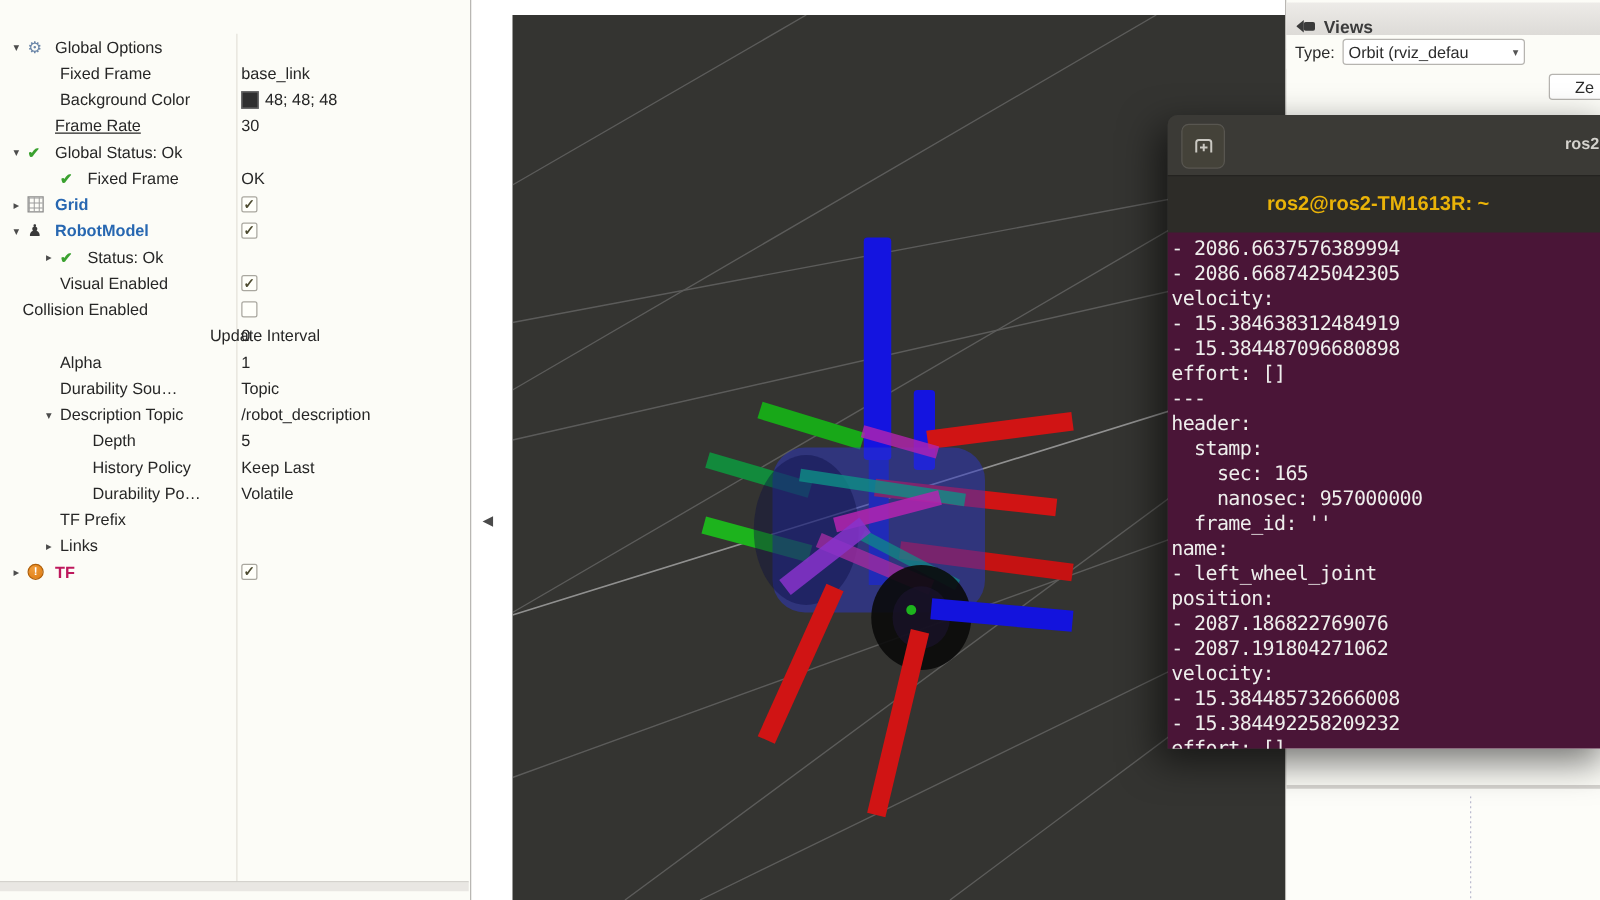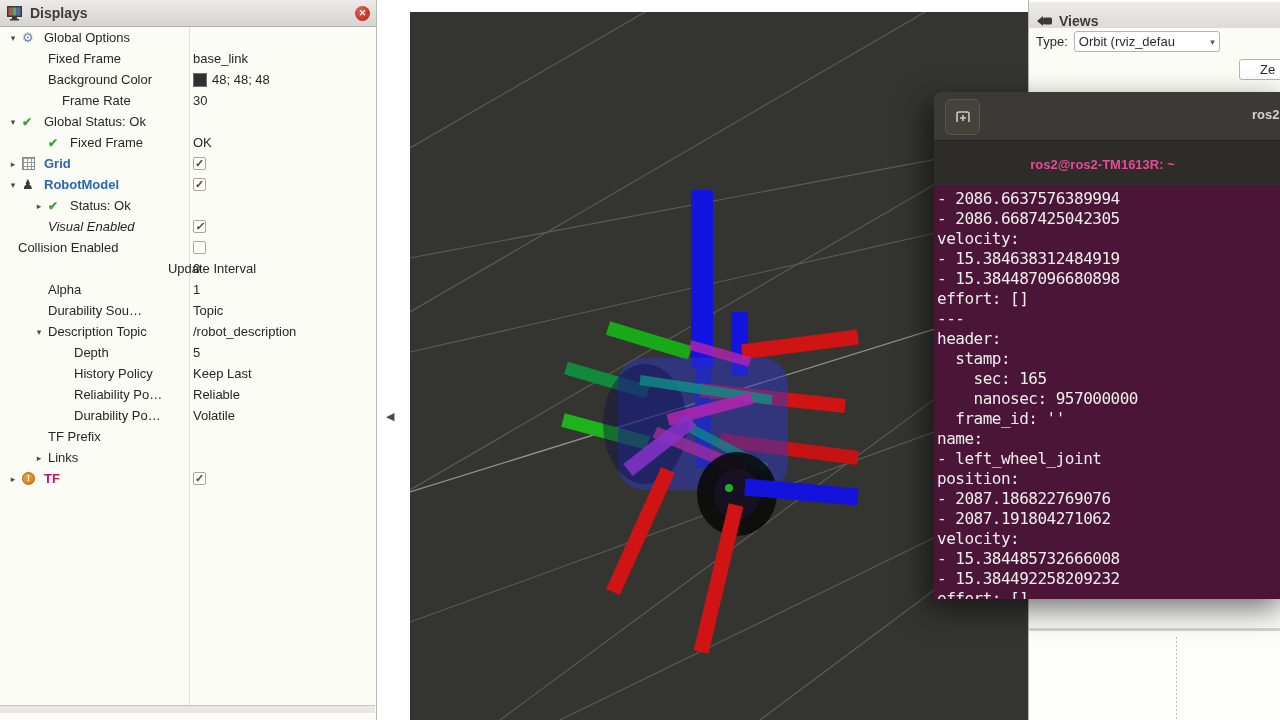--- a/index.html
+++ b/index.html
@@ -65,46 +65,32 @@
 
   
   #terminal{left:934px;top:52px;width:355px;height:507px;border-top-left-radius:8px;overflow:hidden;
     box-shadow:-8px 10px 30px rgba(0,0,0,.55);margin-top:40px;}
   #term-header{position:absolute;left:0;top:0;right:0;height:48px;background:#3b3a36;}
   #new-tab-button{position:absolute;left:11px;top:7px;width:33px;height:34px;background:#444239;
     border:1px solid #585650;border-radius:6px;display:flex;align-items:center;justify-content:center;}
   #term-window-title{position:absolute;left:318px;top:15px;font-size:13px;font-weight:700;color:#d5d3ce;white-space:nowrap;}
   #term-tabbar{position:absolute;left:0;top:48px;right:0;height:46px;background:#2d2c28;border-top:1px solid #242320;}
   #term-tab{position:absolute;left:0;top:0;right:18px;height:46px;display:flex;align-items:center;justify-content:center;}
-  #term-tab-title{font-size:13px;font-weight:700;color:#ec4899;}
+  #term-tab-title{font-size:16px;font-weight:700;color:#eab308;}
   #tab-overflow{position:absolute;right:2px;top:16px;font-size:10px;color:#7c7a72;}
   #term-body{position:absolute;left:0;top:94px;right:0;bottom:0;background:#4a1537;
     font-family:"DejaVu Sans Mono",monospace;font-size:16px;line-height:20px;color:#eeeeec;
     padding:3px 0 0 3px;box-sizing:border-box;}
   .tline{height:20px;white-space:pre;letter-spacing:-0.5px;}
   #terminal-cursor{display:inline-block;width:10px;height:16px;border:2px solid #e9e7e1;margin-top:1px;}
 </style>
 </head>
 <body>
 
 <div id="displays-panel" class="abs">
-  <div class="panel-titlebar">
-    <svg width="17" height="16" viewBox="0 0 17 16">
-      <rect x="1" y="1" width="15" height="11" fill="#3a3a3a"></rect>
-      <rect x="2.5" y="2.5" width="4" height="8" fill="#c05050"></rect>
-      <rect x="6.5" y="2.5" width="4" height="8" fill="#57a857"></rect>
-      <rect x="10.5" y="2.5" width="4" height="8" fill="#5566c0"></rect>
-      <rect x="6" y="12" width="5" height="2" fill="#3a3a3a"></rect>
-      <rect x="4" y="14" width="9" height="1.5" fill="#3a3a3a"></rect>
-    </svg>
-    <span class="panel-title">Displays</span>
-    <div class="close-btn">
-      <span>✕</span>
-    </div>
-  </div>
   <div id="col-divider"></div>
   <div id="tree">
       <div class="trow" style="padding-left: 4px;">
         <span class="exp">▾</span>
         <span class="ric">
           <span class="icon-gear">⚙</span>
         </span>
         <span class="lbl">Global Options</span>
         <span class="valcell"></span>
       </div>
@@ -116,21 +102,21 @@
         </span>
       </div>
       <div class="trow" style="padding-left: 30px;">
         <span class="exp"></span>
         <span class="lbl">Background Color</span>
         <span class="valcell">
           <span class="swatch" style="background: rgb(48, 48, 48);"></span>
           <span>48; 48; 48</span>
         </span>
       </div>
-      <div class="trow" style="padding-left: 44px;">
+      <div class="trow" style="padding-left: 26px; text-decoration: underline;">
         <span class="exp"></span>
         <span class="lbl">Frame Rate</span>
         <span class="valcell">
           <span>30</span>
         </span>
       </div>
       <div class="trow" style="padding-left: 4px;">
         <span class="exp">▾</span>
         <span class="ric">
           <span class="icon-check">✔</span>
@@ -169,21 +155,21 @@
         </span>
       </div>
       <div class="trow" style="padding-left: 30px;">
         <span class="exp">▸</span>
         <span class="ric">
           <span class="icon-check">✔</span>
         </span>
         <span class="lbl">Status: Ok</span>
         <span class="valcell"></span>
       </div>
-      <div class="trow" style="padding-left: 30px; font-style: italic;">
+      <div class="trow" style="padding-left: 30px;">
         <span class="exp"></span>
         <span class="lbl">Visual Enabled</span>
         <span class="valcell">
           <span class="cb">✓</span>
         </span>
       </div>
       <div class="trow" style="">
         <span class="exp"></span>
         <span class="lbl">Collision Enabled</span>
         <span class="valcell">
@@ -223,27 +209,20 @@
         <span class="lbl">Depth</span>
         <span class="valcell">
           <span>5</span>
         </span>
       </div>
       <div class="trow" style="padding-left: 56px; text-align: center;">
         <span class="exp"></span>
         <span class="lbl">History Policy</span>
         <span class="valcell">
           <span>Keep Last</span>
-        </span>
-      </div>
-      <div class="trow" style="padding-left: 56px;">
-        <span class="exp"></span>
-        <span class="lbl">Reliability Po…</span>
-        <span class="valcell">
-          <span>Reliable</span>
         </span>
       </div>
       <div class="trow" style="padding-left: 56px; align-items: center;">
         <span class="exp"></span>
         <span class="lbl">Durability Po…</span>
         <span class="valcell">
           <span>Volatile</span>
         </span>
       </div>
       <div class="trow" style="padding-left: 30px;">

